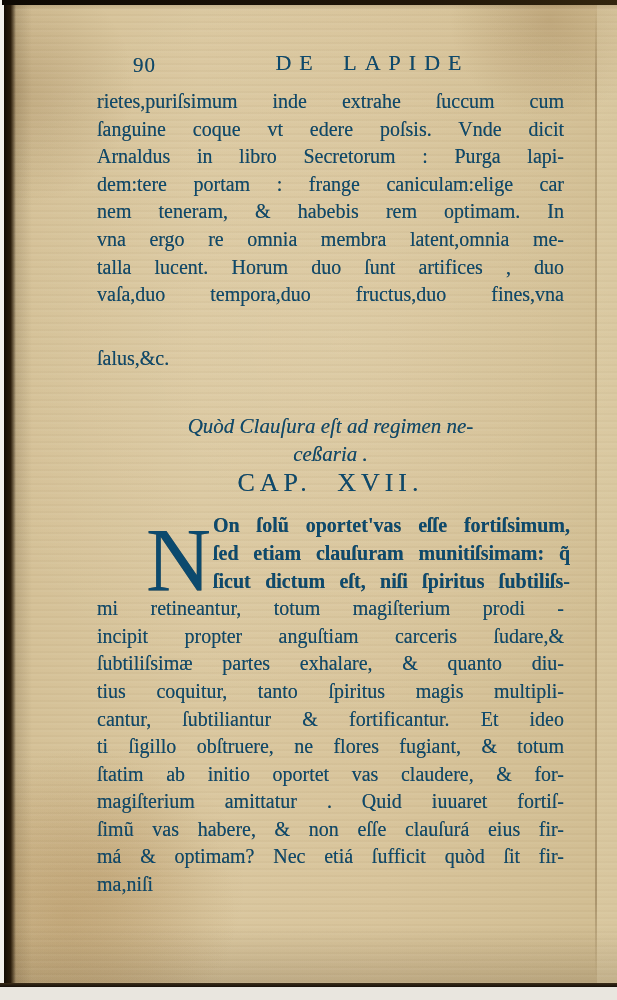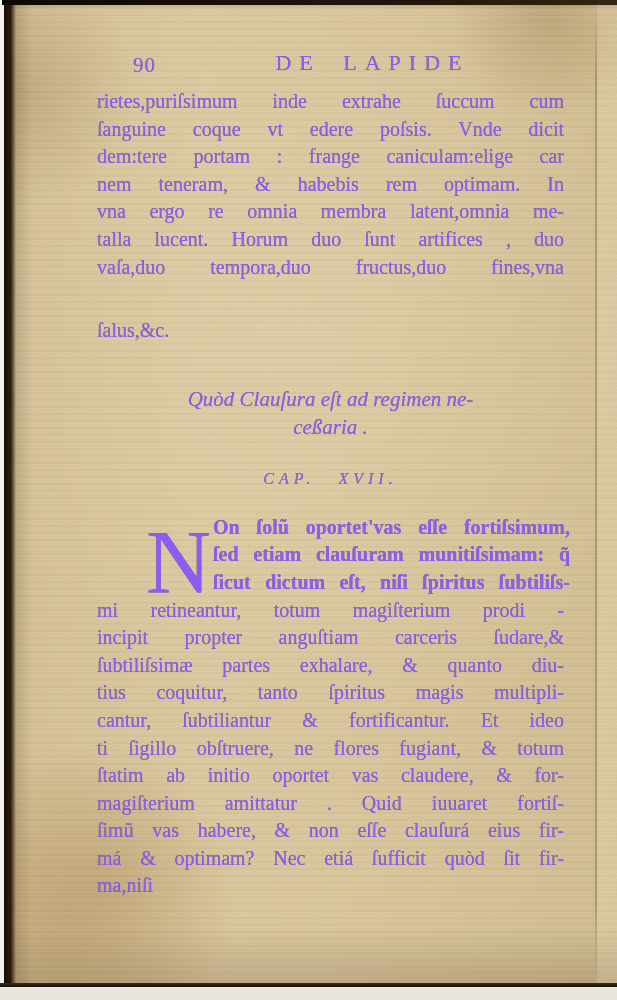--- a/index.html
+++ b/index.html
@@ -39,29 +39,29 @@
   .edge-left-white{position:absolute;left:0;top:0;width:4px;height:985px;background:#f4f2ec;}
   .edge-top{position:absolute;left:2px;top:0;width:615px;height:5px;background:linear-gradient(90deg,#0e0903,#221709 70%,#33260f);}
   .binding-shadow{position:absolute;left:4px;top:3px;width:12px;height:982px;
     background:linear-gradient(90deg,#140d04 0%,#2a1d0c 55%,rgba(42,29,12,0) 100%);}
   .edge-bottom-line{position:absolute;left:0;top:983px;width:617px;height:4px;background:linear-gradient(180deg,#3a2c18,#17100a);}
   .edge-bottom-white{position:absolute;left:0;top:987px;width:617px;height:13px;background:#e9e6df;}
   .page-edge-line{position:absolute;left:595px;top:8px;width:2px;height:970px;
     background:linear-gradient(180deg,rgba(110,85,50,0),rgba(110,85,50,.38) 8%,rgba(110,85,50,.38) 92%,rgba(110,85,50,0));}
   .right-strip{position:absolute;left:597px;top:5px;width:20px;height:978px;background:rgba(255,246,222,.16);}
   
-  .ink{color:#8b5cf6;text-shadow:0 0 .5px rgba(59,42,23,.55);}
+  .ink{color:#0c4a6e;text-shadow:0 0 .5px rgba(59,42,23,.55);}
   .pagehead{position:absolute;left:97px;top:50px;width:467px;height:28px;font-size:21px;}
   .folio{position:absolute;left:36px;top:3px;letter-spacing:1px;}
   .running-title{position:absolute;left:42px;width:467px;text-align:center;letter-spacing:8px;word-spacing:9px;font-size:22px;}
   .textblock{position:absolute;left:97px;top:88px;width:467px;font-size:20px;}
   .line{height:27.6px;line-height:27.6px;text-align:justify;text-align-last:justify;overflow:hidden;}
   .line.short{text-align:center;text-align-last:left;margin-top:36px;}
   .section-heading{margin-top:40px;text-align:center;font-style:italic;font-size:21px;line-height:28px;}
-  .chapter-heading{margin-top:29px;height:24px;text-align:center;font-size:16px;letter-spacing:5px;word-spacing:14px;font-style:italic;}
+  .chapter-heading{height:24px;text-align:center;font-size:26px;letter-spacing:5px;word-spacing:14px;}
   .para2{position:relative;margin-top:20px;}
   .dropcap{position:absolute;left:49px;top:16px;font-size:90px;line-height:66px;font-weight:400;}
   .indent-lines{margin-left:116px;width:357px;font-weight:bold;}
   .indent-lines .line{width:357px;}
   .catchword-row{height:27.6px;line-height:27.6px;padding-right:18px;}
 </style>
 </head>
 <body>
 
 <div class="scan">
@@ -79,20 +79,21 @@
   <div class="pagehead ink">
     <span class="folio">90</span>
     <span class="running-title">DE LAPIDE</span>
   </div>
 
   <div class="textblock ink">
 
     <div class="para1">
       <div class="line">rietes,puriſsimum inde extrahe ſuccum cum</div>
       <div class="line">ſanguine coque vt edere poſsis.  Vnde dicit</div>
+      <div class="line">Arnaldus in libro Secretorum : Purga lapi-</div>
       <div class="line">dem:tere portam : frange caniculam:elige car</div>
       <div class="line">nem teneram, &amp; habebis rem optimam.  In</div>
       <div class="line">vna ergo re omnia membra latent,omnia me-</div>
       <div class="line">talla lucent.  Horum duo ſunt artifices , duo</div>
       <div class="line">vaſa,duo tempora,duo fructus,duo fines,vna</div>
       <div class="line short">ſalus,&amp;c.</div>
     </div>
 
     <div class="section-heading">
       <div>Quòd Clauſura eſt ad regimen ne-</div>

